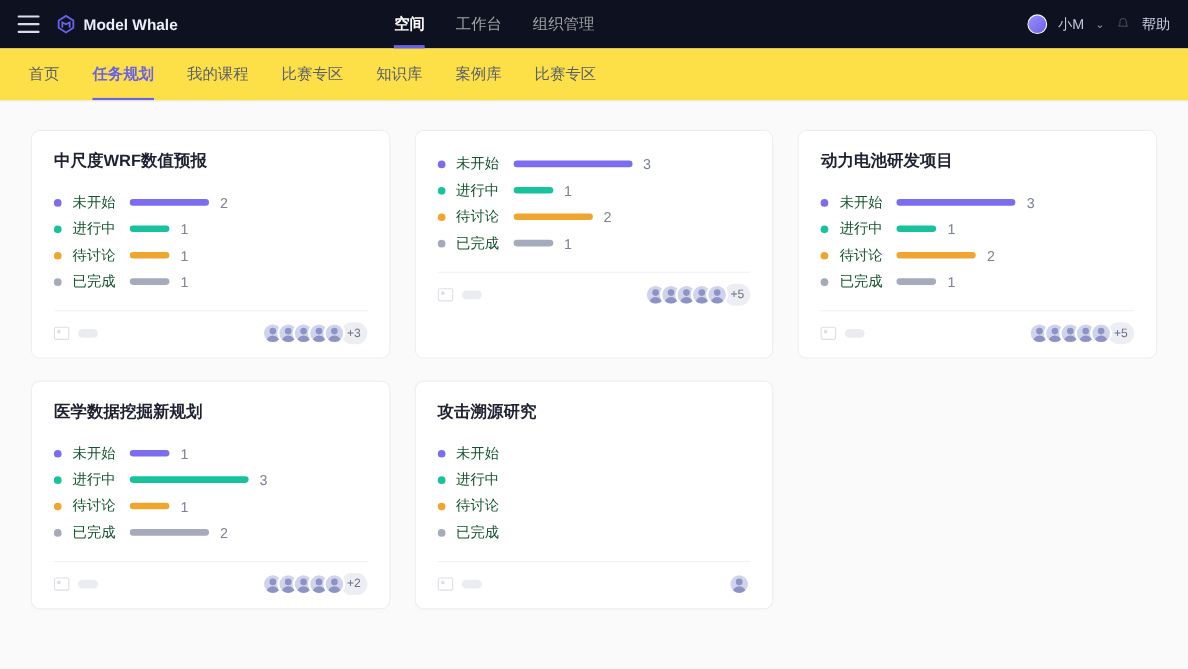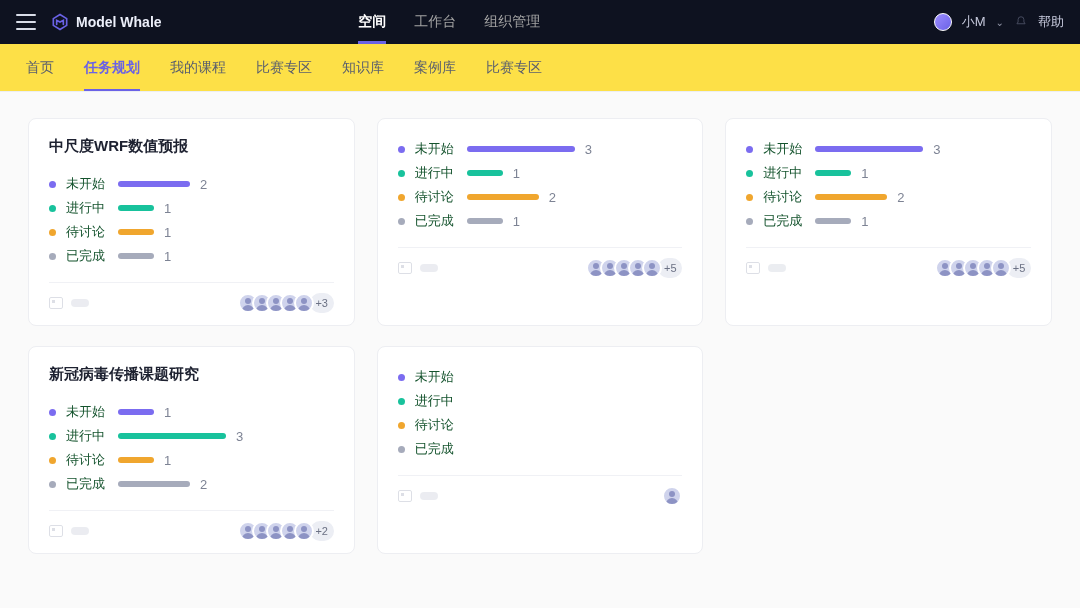--- a/index.html
+++ b/index.html
@@ -171,20 +171,21 @@
           <span class="av"></span>
           <span class="av"></span>
           <span class="av"></span>
           <span class="av"></span>
           <span class="av"></span>
           <span class="more">+5</span>
         </div>
       </div>
     </div>
     <div class="card">
+      <div class="card-title">动力电池研发项目</div>
       <div class="status-row">
         <span class="dot purple"></span>
         <span class="status-label">未开始</span>
         <span class="bar purple" style="width: 108px;"></span>
         <span class="count">3</span>
       </div>
       <div class="status-row">
         <span class="dot green"></span>
         <span class="status-label">进行中</span>
         <span class="bar green" style="width: 36px;"></span>
@@ -211,21 +212,21 @@
           <span class="av"></span>
           <span class="av"></span>
           <span class="av"></span>
           <span class="av"></span>
           <span class="av"></span>
           <span class="more">+5</span>
         </div>
       </div>
     </div>
     <div class="card">
-      <div class="card-title">新冠病毒传播课题研究</div>
+      <div class="card-title">医学数据挖掘新规划</div>
       <div class="status-row">
         <span class="dot purple"></span>
         <span class="status-label">未开始</span>
         <span class="bar purple" style="width: 36px;"></span>
         <span class="count">1</span>
       </div>
       <div class="status-row">
         <span class="dot green"></span>
         <span class="status-label">进行中</span>
         <span class="bar green" style="width: 108px;"></span>
@@ -252,20 +253,21 @@
           <span class="av"></span>
           <span class="av"></span>
           <span class="av"></span>
           <span class="av"></span>
           <span class="av"></span>
           <span class="more">+2</span>
         </div>
       </div>
     </div>
     <div class="card">
+      <div class="card-title">攻击溯源研究</div>
       <div class="status-row">
         <span class="dot purple"></span>
         <span class="status-label">未开始</span>
       </div>
       <div class="status-row">
         <span class="dot green"></span>
         <span class="status-label">进行中</span>
       </div>
       <div class="status-row">
         <span class="dot orange"></span>

